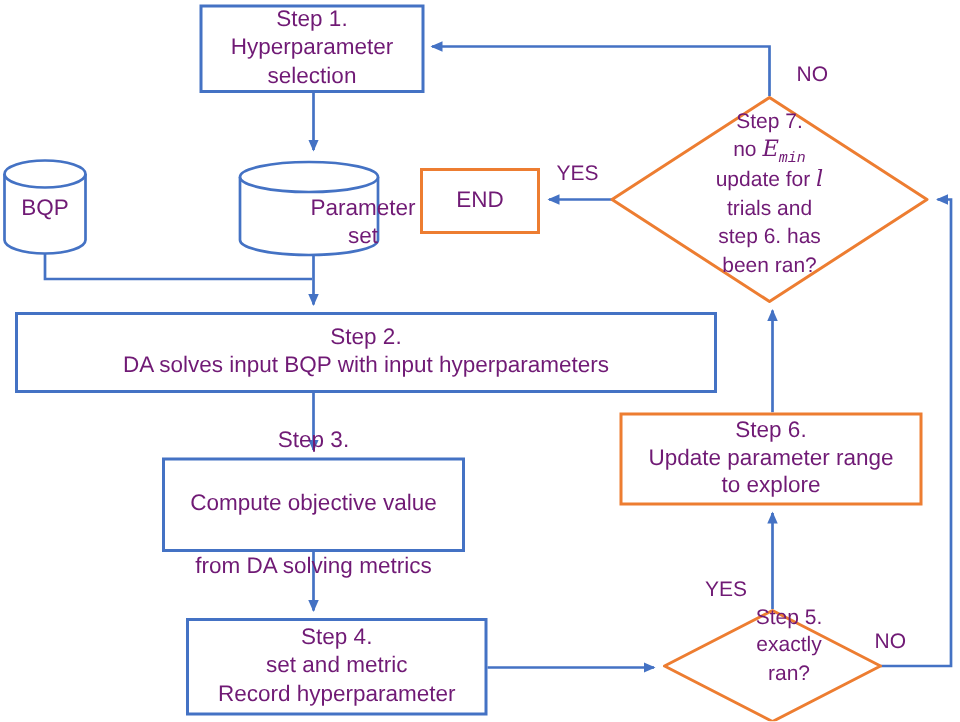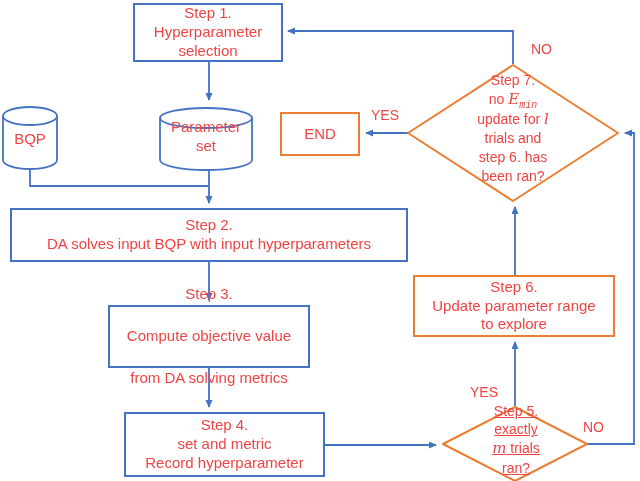--- a/index.html
+++ b/index.html
@@ -1,18 +1,18 @@
 <!DOCTYPE html>
 <html><head>
 <meta charset="utf-8">
 <style>
   html,body{margin:0;padding:0;background:#fff;}
   .stage{
     position:relative;width:640px;height:481px;background:#fff;
-    font-family:"Liberation Sans",sans-serif;color:#ef4444;overflow:hidden;
+    font-family:"Liberation Sans",sans-serif;color:#701a75;overflow:hidden;
   }
   .layer{position:absolute;left:0;top:0;width:640px;height:481px;}
   .node{
     position:absolute;display:flex;flex-direction:column;align-items:center;
     justify-content:center;text-align:center;background:#fff;box-sizing:border-box;
     font-size:15px;line-height:1.25;
   }
   .blue-box{border:2px solid #4472C4;}
   .orange-box{border:2px solid #ED7D31;}
   .rounded{border-radius:0;}
@@ -58,21 +58,21 @@
       <ellipse cx="206" cy="118" rx="46" ry="10" fill="#ffffff"></ellipse>
     </g>
   </svg>
 
   <div class="node blue-box" style="left:133px;top:3px;width:150px;height:59px;">
     <div>Step 1.</div>
     <div>Hyperparameter</div>
     <div>selection</div>
   </div>
 
-  <div class="node blue-box" style="left:10px;top:208px;width:398px;height:54px;">
+  <div class="node blue-box" style="left:10px;top:208px;width:468px;height:54px;">
     <div>Step 2.</div>
     <div>DA solves input BQP with input hyperparameters</div>
   </div>
 
   <div class="node blue-box" style="left:108px;top:305px;width:202px;height:63px;gap:23px;">
     <div>Step 3.</div>
     <div>Compute objective value</div>
     <div>from DA solving metrics</div>
   </div>
 
@@ -86,38 +86,37 @@
     <div>Step 6.</div>
     <div>Update parameter range</div>
     <div>to explore</div>
   </div>
 
   <div class="node orange-box rounded" style="left:280px;top:112px;width:80px;height:44px;">
     <div>END</div>
   </div>
 
   <div class="cyl-label" style="left:3px;top:130px;width:54px;">BQP</div>
-  <div class="cyl-label" style="left:160px;top:118px;width:92px;">
+  <div class="cyl-label" style="left:160px;top:130px;width:92px;padding-left:36px;">
     <div>Parameter</div>
     <div>set</div>
   </div>
 
   <div class="txt" style="left:423px;top:71px;width:180px;">
     <div>Step 7.</div>
     <div><span>no </span><span class="mathv">E</span><sub class="mathv">min</sub></div>
     <div><span>update for </span><span class="mathv">l</span></div>
     <div>trials and</div>
     <div>step 6. has</div>
     <div>been ran?</div>
   </div>
 
-  <div class="txt" style="left:445px;top:402px;width:142px;line-height:1.32;text-decoration:underline;">
+  <div class="txt" style="left:455px;top:402px;width:142px;line-height:1.32;">
     <div>Step 5.</div>
     <div>exactly</div>
-    <div><span class="mathv">m</span><span> trials</span></div>
     <div>ran?</div>
   </div>
 
   <div class="lbl" style="left:531px;top:41px;">NO</div>
   <div class="lbl" style="left:371px;top:107px;">YES</div>
   <div class="lbl" style="left:470px;top:384px;">YES</div>
   <div class="lbl" style="left:583px;top:419px;">NO</div>
 
 </div>
 

